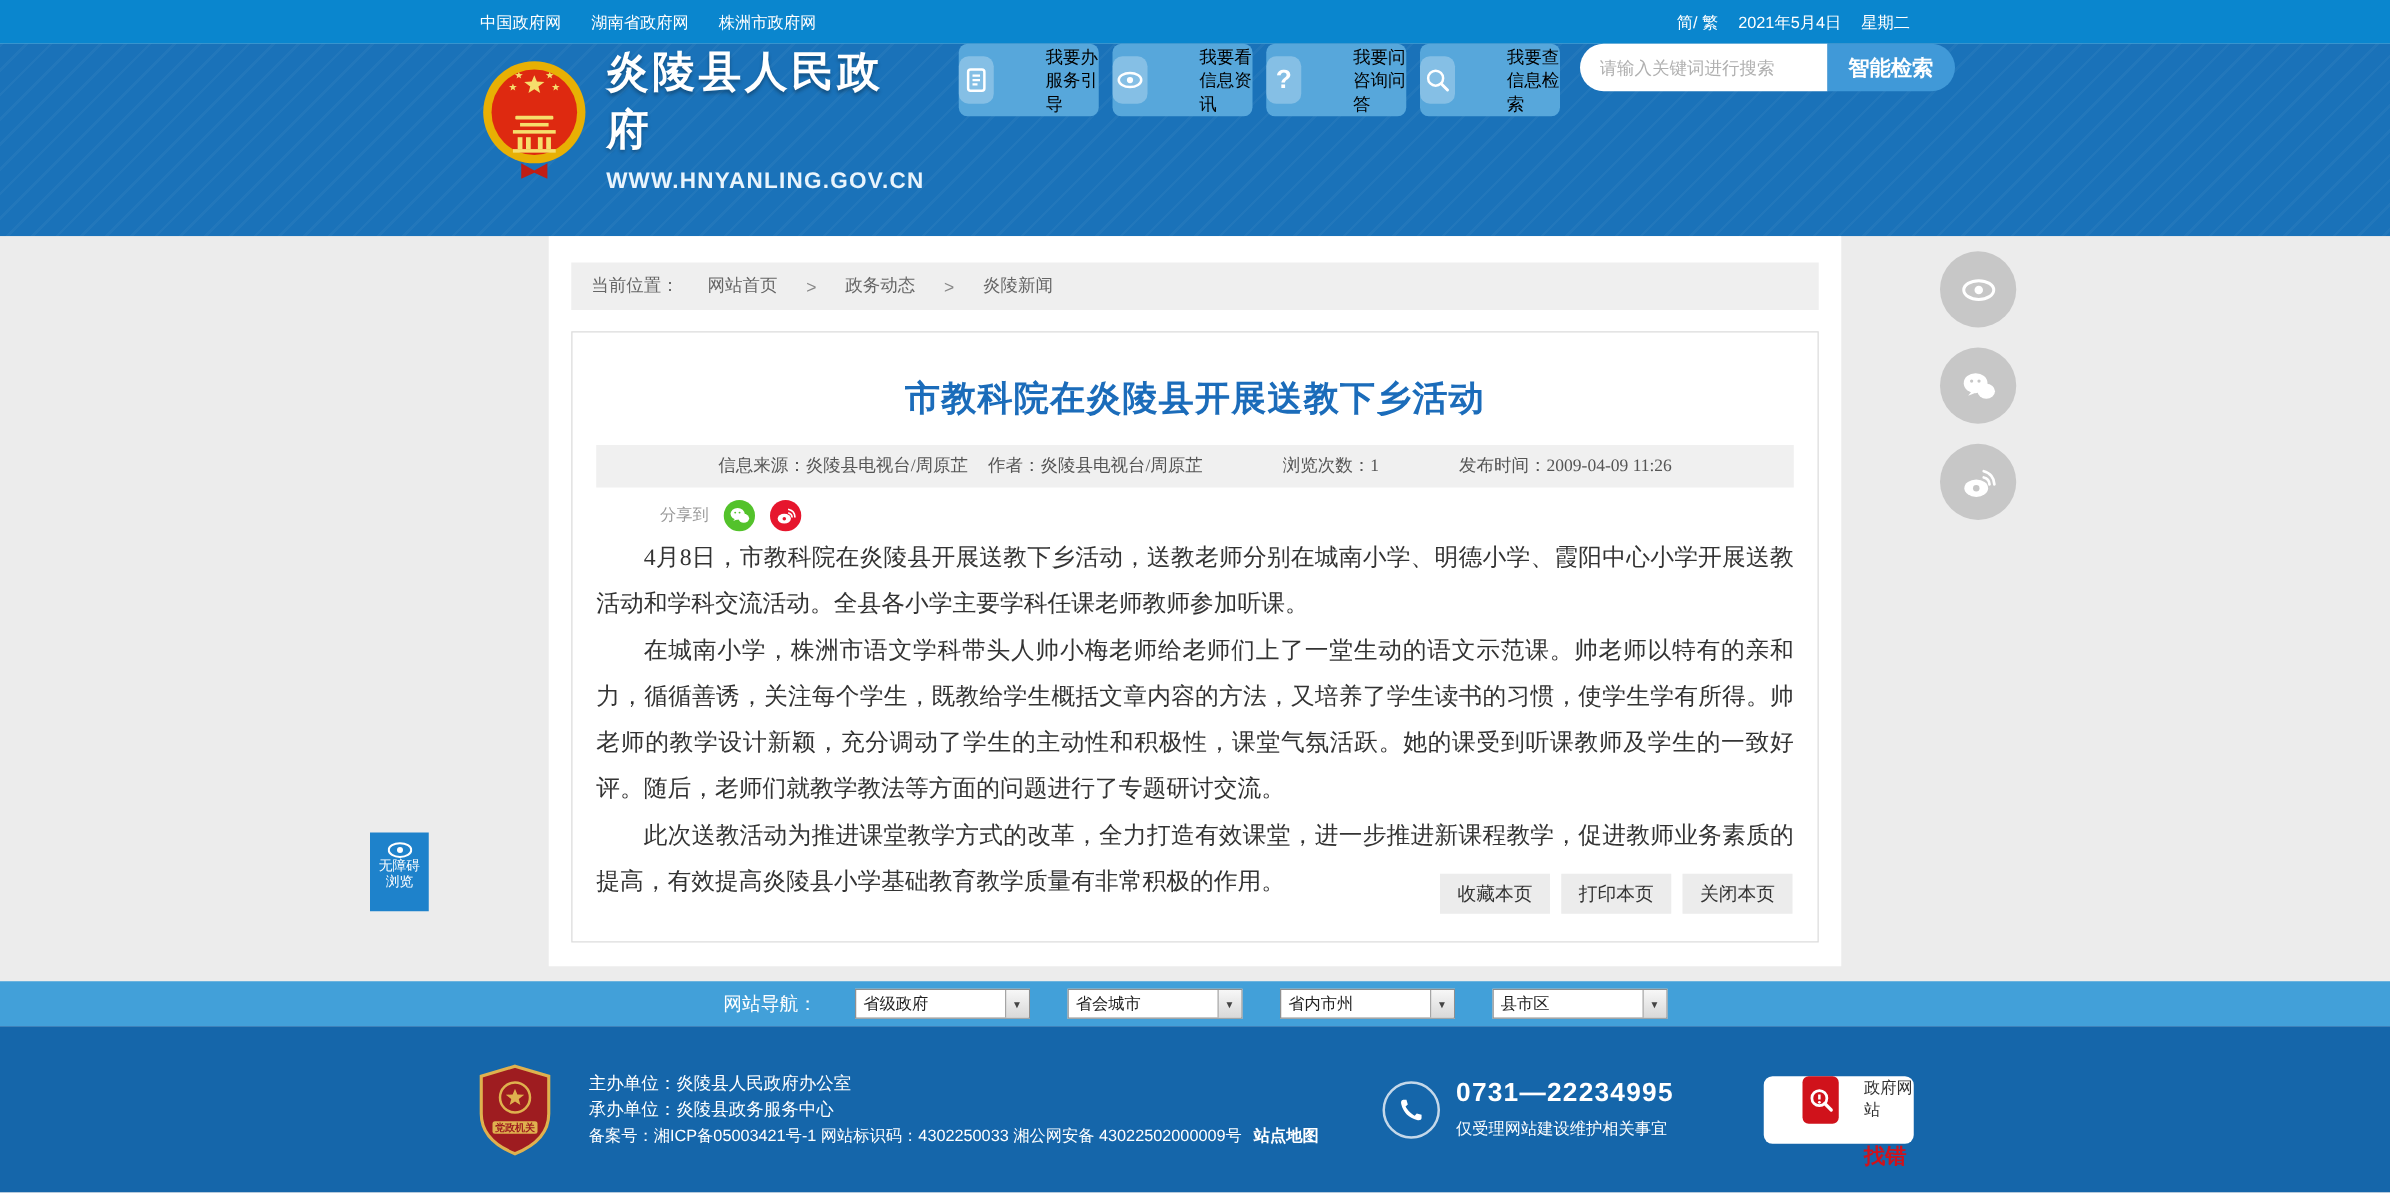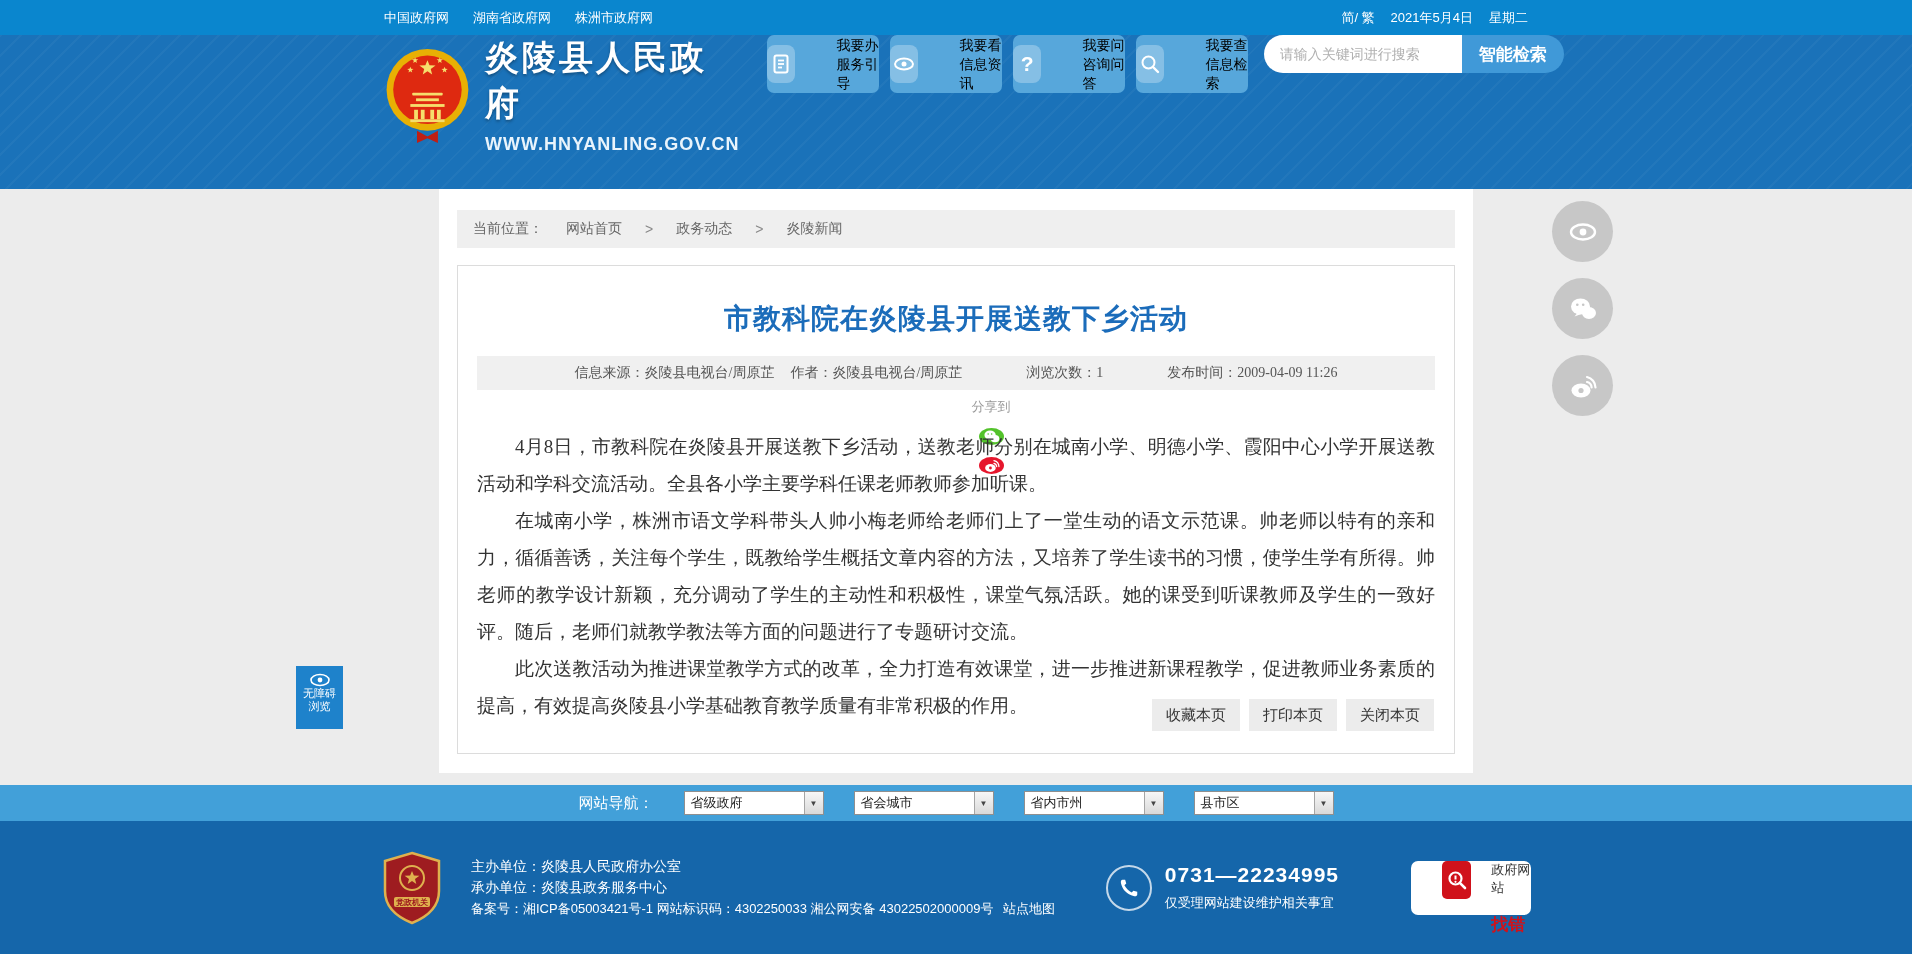--- a/index.html
+++ b/index.html
@@ -55,21 +55,21 @@
   .breadcrumb a { color:#666; cursor:pointer; }
   .breadcrumb .sep { color:#888; }
 
   .article-box { width:998px; height:489px; margin:17px auto 0; border:1px solid #dcdcdc; position:relative; background:#fff; }
   .article-title { margin:34px 18px 0; text-align:center; color:#1b6cba; font-size:28px; font-weight:bold; letter-spacing:1px; }
   .meta-bar { width:958px; height:34px; margin:18px auto 0; background:#f0f0f0;
               display:flex; align-items:center; justify-content:center;
               font-size:14px; color:#555; font-family:"Liberation Serif","DejaVu Serif",serif; }
   .meta-bar .m { margin:12px 8px; }
   .meta-bar .gap { width:48px; }
-  .share-row { height:28px; margin:8px 0 0 70px; display:flex; align-items:center; gap:12px;flex-direction:column; }
+  .share-row { height:28px; margin:8px 0 0 70px; display:flex; align-items:center; gap:12px; }
   .share-label { font-size:13px; color:#9a9a9a; }
   .share-icon { width:25px; height:25px; border-radius:50%; display:flex; align-items:center; justify-content:center; cursor:pointer; }
   .share-wechat { background:#53c22b; }
   .share-weibo  { background:#e6162d; }
 
   .article-body { width:958px; margin:2px auto 0; font-family:"Liberation Serif","DejaVu Serif",serif;
                   font-size:19px; color:#333; line-height:37px; }
   .article-body p { margin:0; text-indent:2em; text-align:justify; }
 
   .actions { position:absolute; right:20px; bottom:22px; display:flex; gap:9px; }
@@ -85,21 +85,21 @@
   .gov-select-arrow { width:19px; height:100%; border-left:1px solid #a5a5a5;
                       background:linear-gradient(#f7f7f7,#d9d9d9);
                       display:flex; align-items:center; justify-content:center; font-size:8px; color:#444; }
 
   
   .footer { height:133px; background:#1566aa; display:flex; align-items:center; }
   .footer-inner { width:1150px; margin:0 auto; display:flex; align-items:center; }
   .shield { margin-right:28px; flex:none; }
   .footer-info { color:#fff; font-size:14px; line-height:21px; }
   .footer-info .icp { font-size:13px; }
-  .footer-info .icp a { color:#fff; cursor:pointer; margin-left:6px; }
+  .footer-info .icp a { color:#fff; cursor:pointer; margin-left:6px;font-weight:bold; }
   .footer-phone { margin-left:auto; display:flex; align-items:center; gap:13px; color:#fff; }
   .phone-circle { width:46px; height:46px; border-radius:50%; border:2px solid rgba(255,255,255,.75);
                   display:flex; align-items:center; justify-content:center; }
   .phone-number { font-size:21px; font-weight:bold; letter-spacing:1px; }
   .phone-note { font-size:13px; margin-top:7px; }
   .jiucuo { margin-left:72px; width:120px; height:54px; background:#fff; border-radius:7px;
             display:flex; align-items:flex-start; justify-content:center; gap:20px; cursor:pointer; flex:none;padding-left:31px; }
   .jc-icon { width:38px; height:38px; background:#d0121b; border-radius:5px;
              display:flex; align-items:center; justify-content:center; }
   .jc-line1 { font-size:13px; color:#333; }

